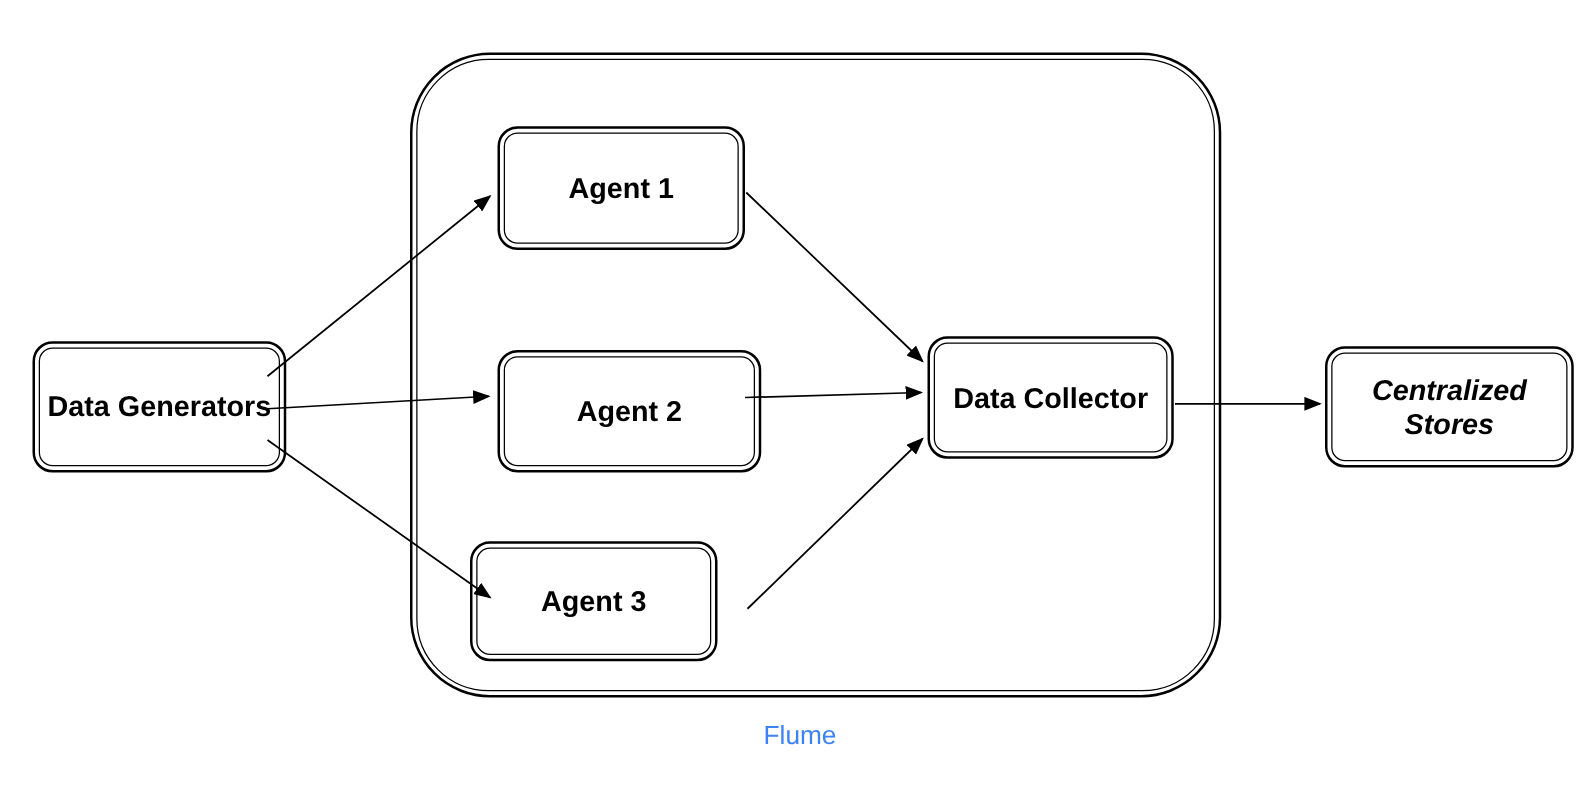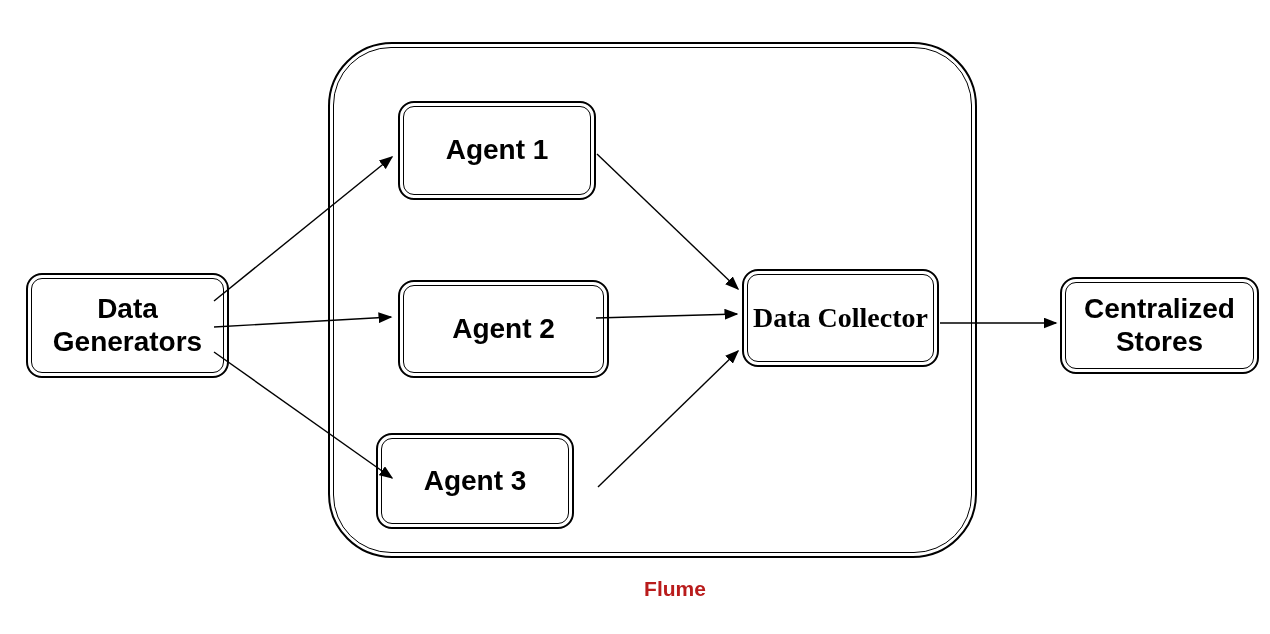--- a/index.html
+++ b/index.html
@@ -29,21 +29,21 @@
     box-sizing: border-box;
     width: 100%;
     height: 100%;
     border: 1.5px solid #000000;
     border-radius: 11px;
     display: flex;
     align-items: center;
     justify-content: center;
   }
   .node-label {
-    font-size: 28px;
+    font-size: 23px;
     font-weight: bold;
     color: #000000;
     text-align: center;
     white-space: pre-line;
     line-height: 1.15;
   }
   
   .group {
     position: absolute;
     box-sizing: border-box;
@@ -59,36 +59,36 @@
   }
   .group-inner {
     box-sizing: border-box;
     width: 100%;
     height: 100%;
     border: 1.5px solid #000000;
     border-radius: 58px;
   }
   .group-caption {
     position: absolute;
-    left: 475px;
+    left: 440px;
     top: 577px;
     width: 400px;
     text-align: center;
     font-size: 21px;
-    font-weight: bold;
-    color: #b91c1c;
+    font-weight: normal;
+    color: #3b82f6;
     z-index: 2;
   }
   
   .n-data-generators   { left: 10px;   top: 273px; width: 203px; height: 105px; margin-left: 16px; }
   .n-agent-1           { left: 398px;  top: 101px; width: 198px; height: 99px;  }
   .n-agent-2           { left: 398px;  top: 280px; width: 211px; height: 98px;  }
   .n-agent-3           { left: 376px;  top: 433px; width: 198px; height: 96px;  }
-  .n-data-collector    { left: 742px;  top: 269px; width: 197px; height: 98px; font-family: Liberation Serif, serif;  }
-  .n-centralized-stores{ left: 1060px; top: 277px; width: 199px; height: 97px;  }
+  .n-data-collector    { left: 742px;  top: 269px; width: 197px; height: 98px;  }
+  .n-centralized-stores{ left: 1060px; top: 277px; width: 199px; height: 97px; font-style: italic;  }
 
   .edges-layer {
     position: absolute;
     left: 0;
     top: 0;
     width: 1270px;
     height: 634px;
     z-index: 3;
     pointer-events: none;
   }

